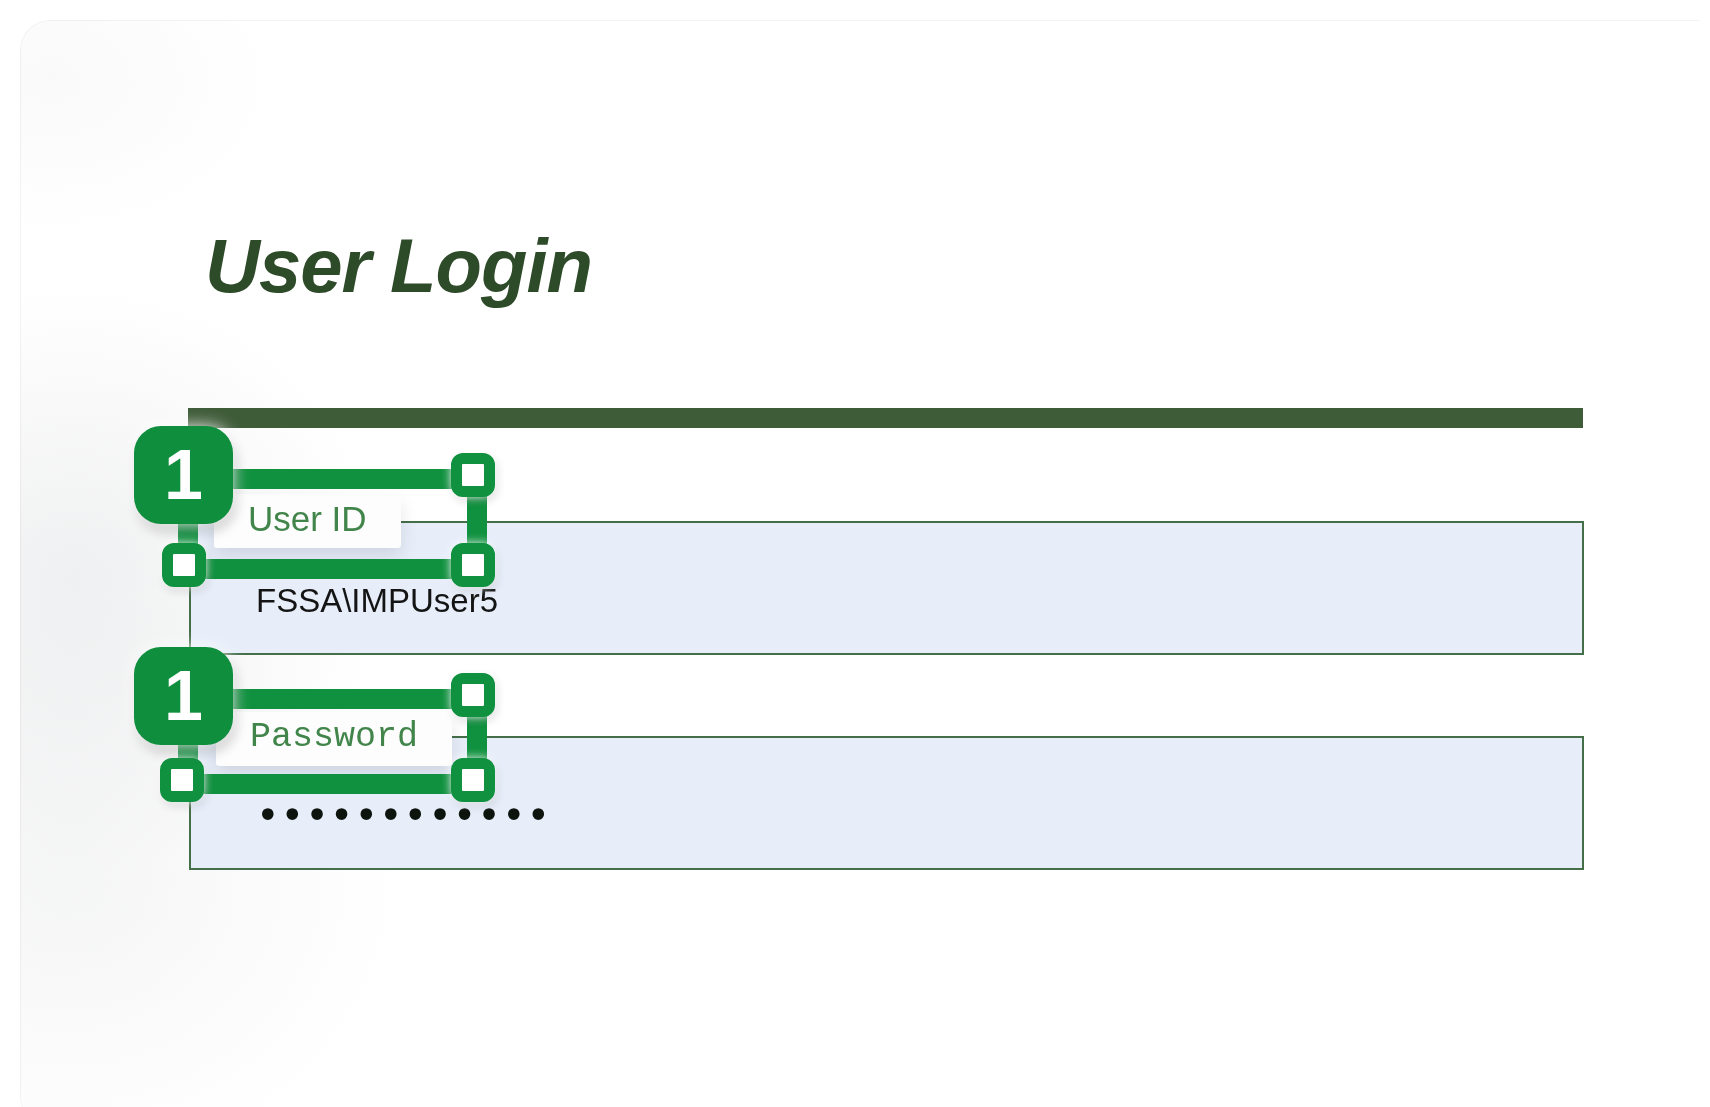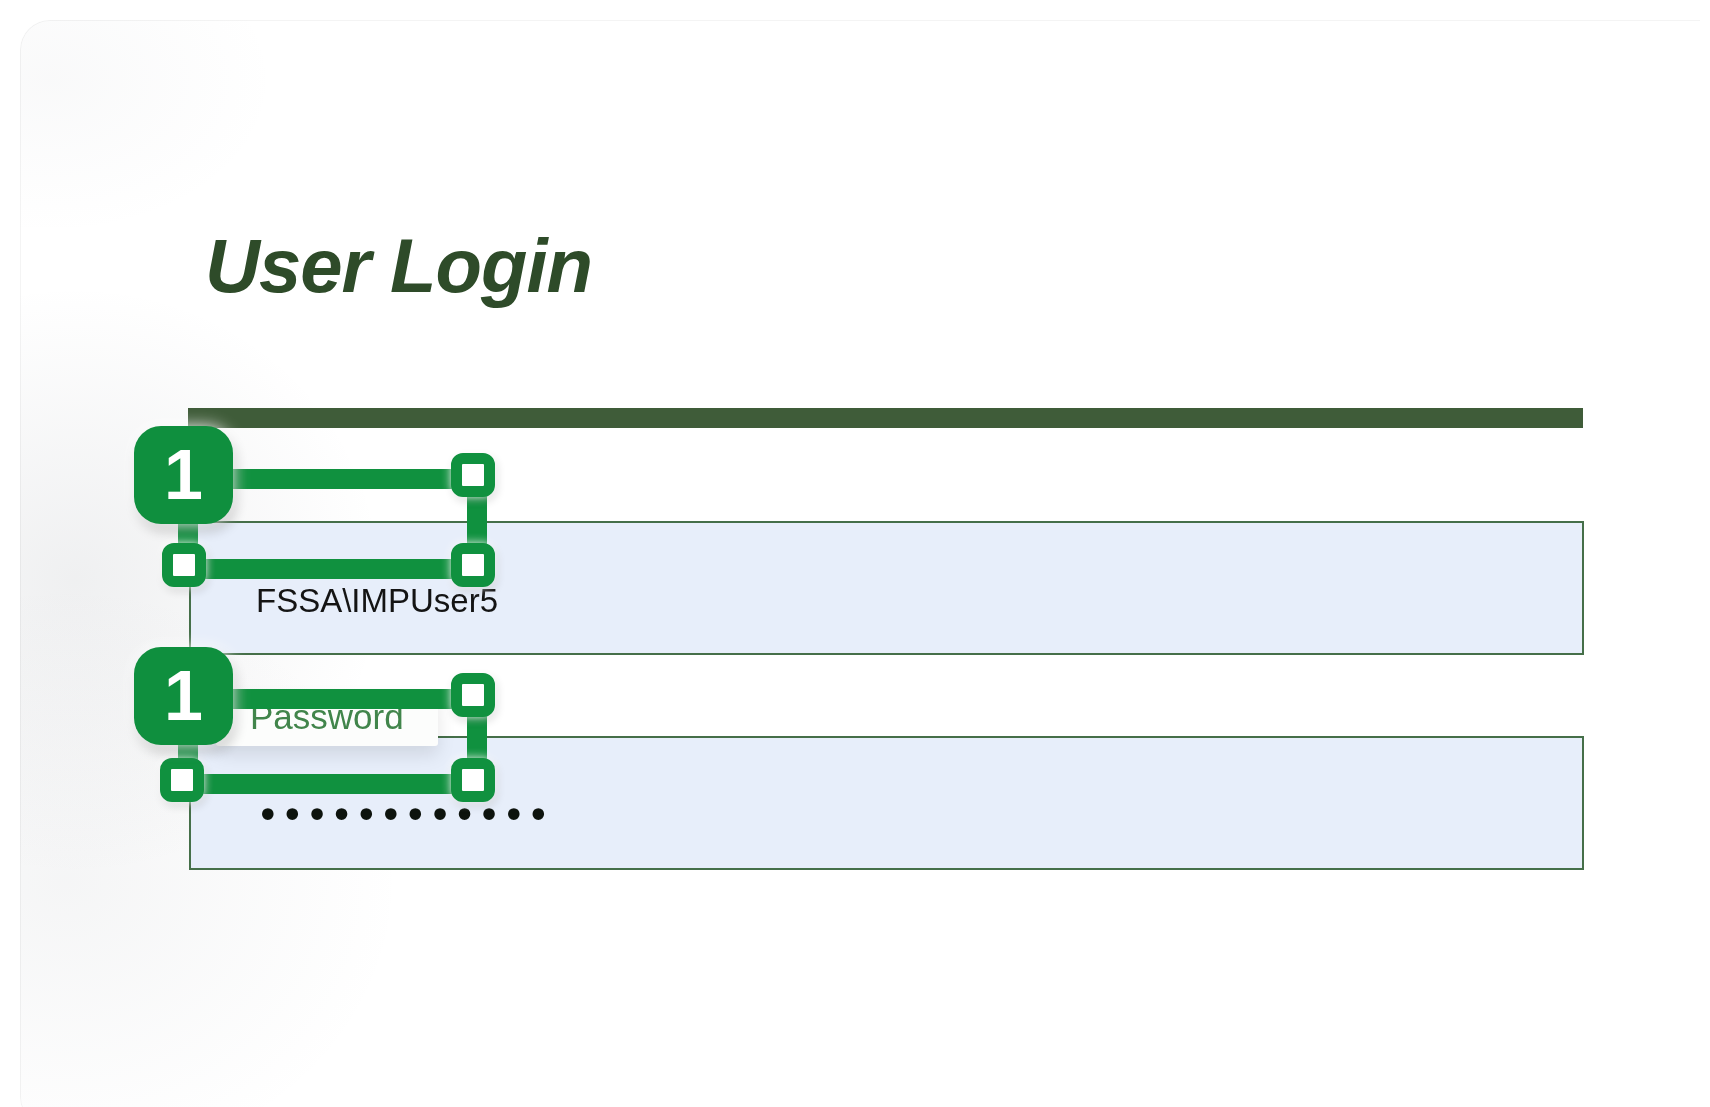--- a/index.html
+++ b/index.html
@@ -45,21 +45,21 @@
     position:absolute;
     padding:5px 24px 9px 24px;
     background:#fcfdfc;
     border-radius:3px;
     box-shadow:0 9px 18px rgba(0,0,0,0.10);
     font-size:35px; color:#41854b;
     white-space:nowrap;
     z-index:3;
   }
   .label-userid   { left:194px; top:474px; }
-  .label-password { left:196px; top:672px; }
+  .label-password { left:196px; top:692px;font-family:Liberation Mono, monospace; }
 
   .field-value {
     position:absolute; left:226px;
     font-size:33px; color:#141414;
     white-space:pre; z-index:2;
   }
   .value-userid { top:552px; }
   .value-password {
     top:762px;
     font-size:40px; letter-spacing:1px; color:#0d130d;
@@ -111,20 +111,23 @@
 <body>
 
 <div class="card">
 
   <div class="page-title">User Login</div>
 
   <div class="separator"></div>
 
   <div class="field field-userid"></div>
   <div class="field-value value-userid">FSSA\IMPUser5</div>
+  <div class="field-label label-userid">
+    <span>User ID</span>
+  </div>
 
   <div class="field field-password"></div>
   <div class="field-value value-password">••••••••••••</div>
   <div class="field-label label-password">
     <span>Password</span>
   </div>
 
   <div>
     <div class="a-part a-line a1-line-top"></div>
     <div class="a-part a-line a1-line-right"></div>

